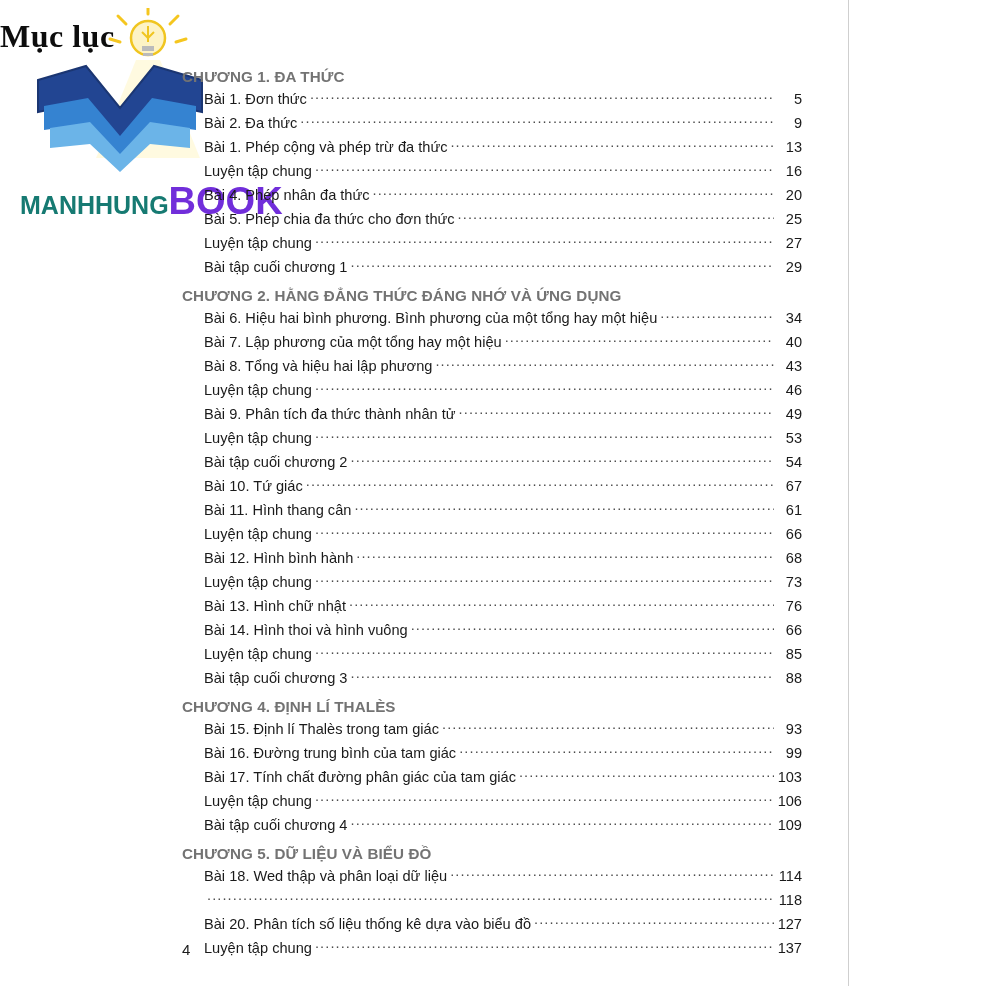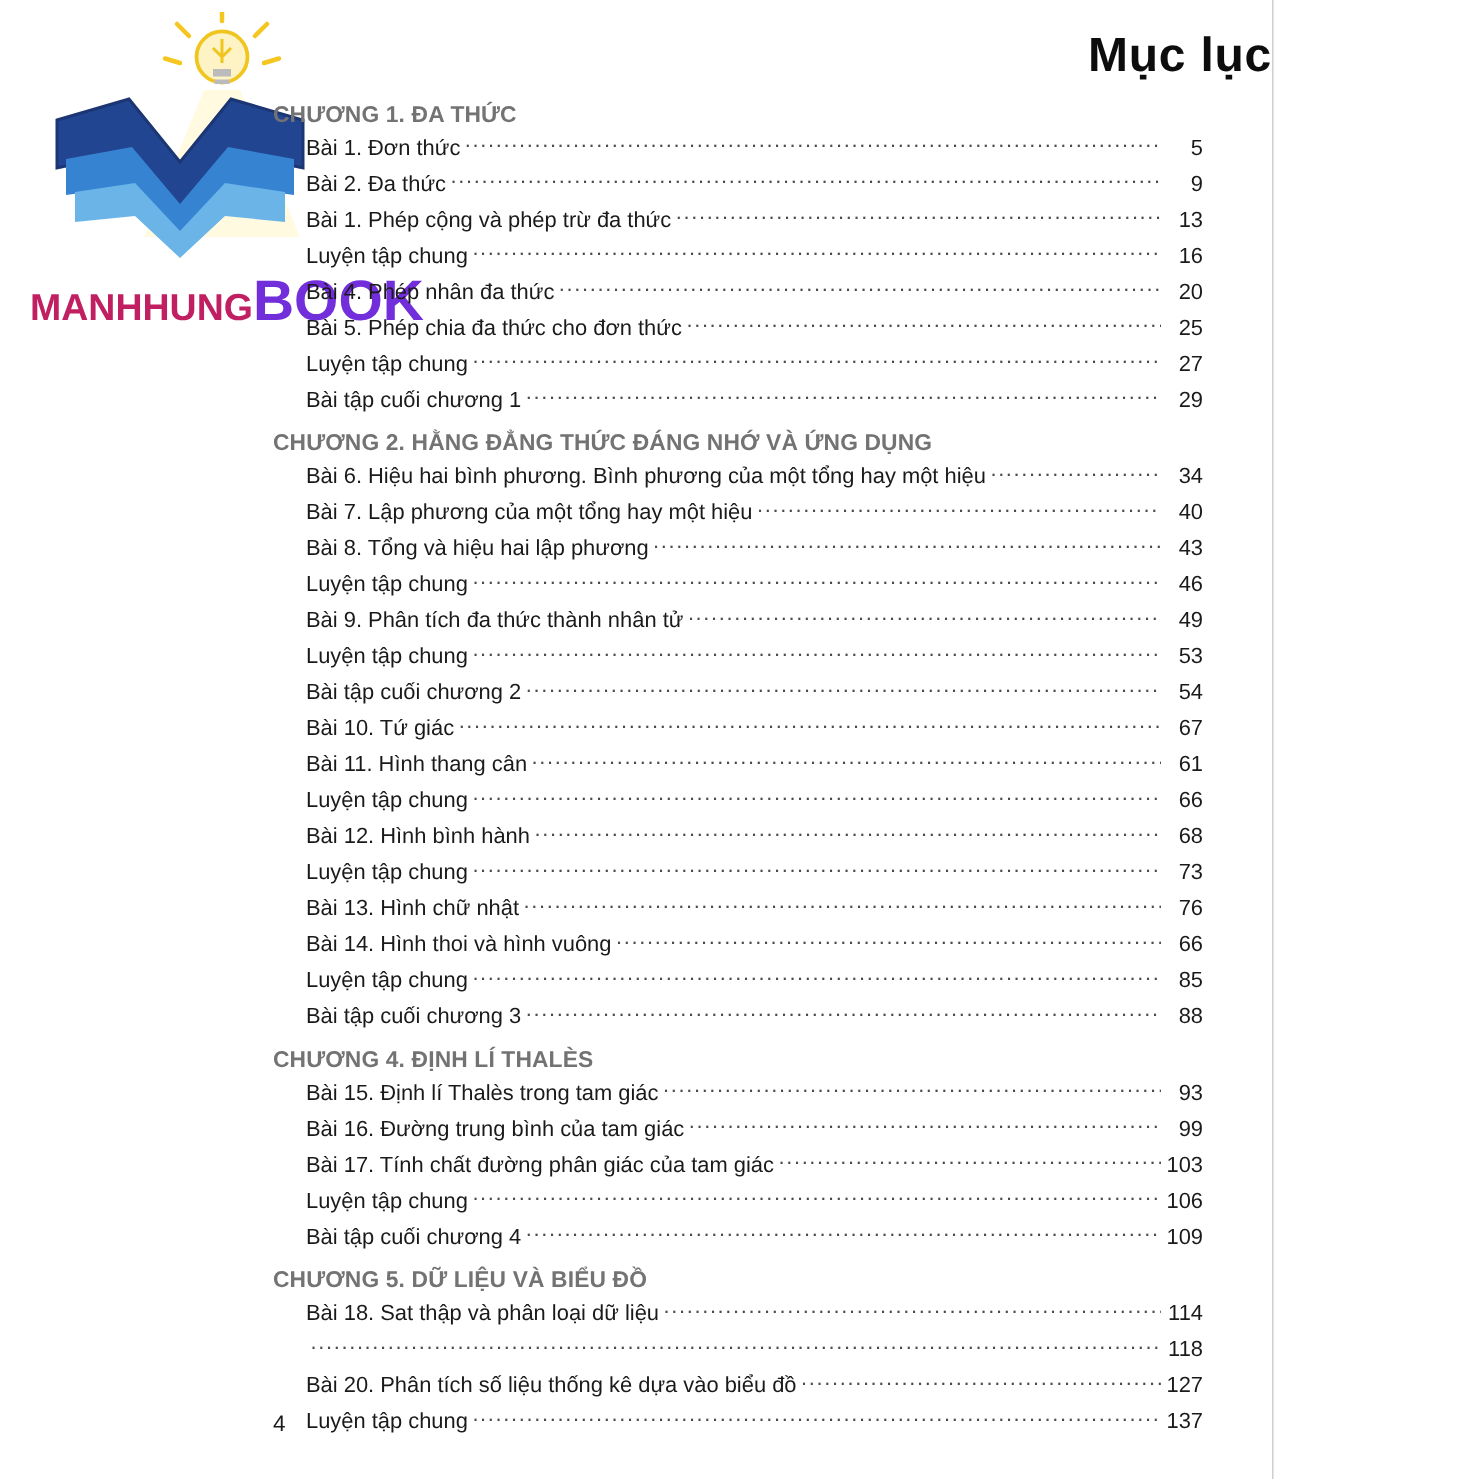--- a/index.html
+++ b/index.html
@@ -46,34 +46,34 @@
   #watermark .wm-text {
     position: absolute;
     left: 2px;
     top: 172px;
     font-size: 25px;
     font-weight: bold;
     letter-spacing: 0px;
     white-space: nowrap;
     font-family: "Liberation Sans", sans-serif;
   }
-  #watermark .wm-red { color: #be185d; }
+  #watermark .wm-red { color: #0f766e; }
   #watermark .wm-blue { color: #6d28d9; font-size: 38px; }
 
   
   #doc-title {
     position: absolute;
     left: 0;
     top: 18px;
     width: 848px;
-    text-align: right;
+    text-align: left;
     font-size: 32px;
     font-weight: bold;
     color: #0d0d0d;
-    font-family: Liberation Sans, sans-serif;
+    font-family: Liberation Serif, serif;
     letter-spacing: 0.5px;
   }
 
   
   #toc {
     position: absolute;
     left: 182px;
     top: 68px;
     width: 620px;
   }
@@ -306,21 +306,21 @@
         <span class="t-dots">..................................................................................................................................</span>
         <span class="t-page">106</span>
       </div>
       <div class="toc-entry">
         <span class="t-label">Bài tập cuối chương 4</span>
         <span class="t-dots">..................................................................................................................................</span>
         <span class="t-page">109</span>
       </div>
       <div class="toc-chapter">CHƯƠNG 5. DỮ LIỆU VÀ BIỂU ĐỒ</div>
       <div class="toc-entry">
-        <span class="t-label">Bài 18. Sat thập và phân loại dữ liệu</span>
+        <span class="t-label">Bài 18. Wed thập và phân loại dữ liệu</span>
         <span class="t-dots">..................................................................................................................................</span>
         <span class="t-page">114</span>
       </div>
       <div class="toc-entry">
         <span class="t-dots">..................................................................................................................................</span>
         <span class="t-page">118</span>
       </div>
       <div class="toc-entry">
         <span class="t-label">Bài 20. Phân tích số liệu thống kê dựa vào biểu đồ</span>
         <span class="t-dots">..................................................................................................................................</span>

